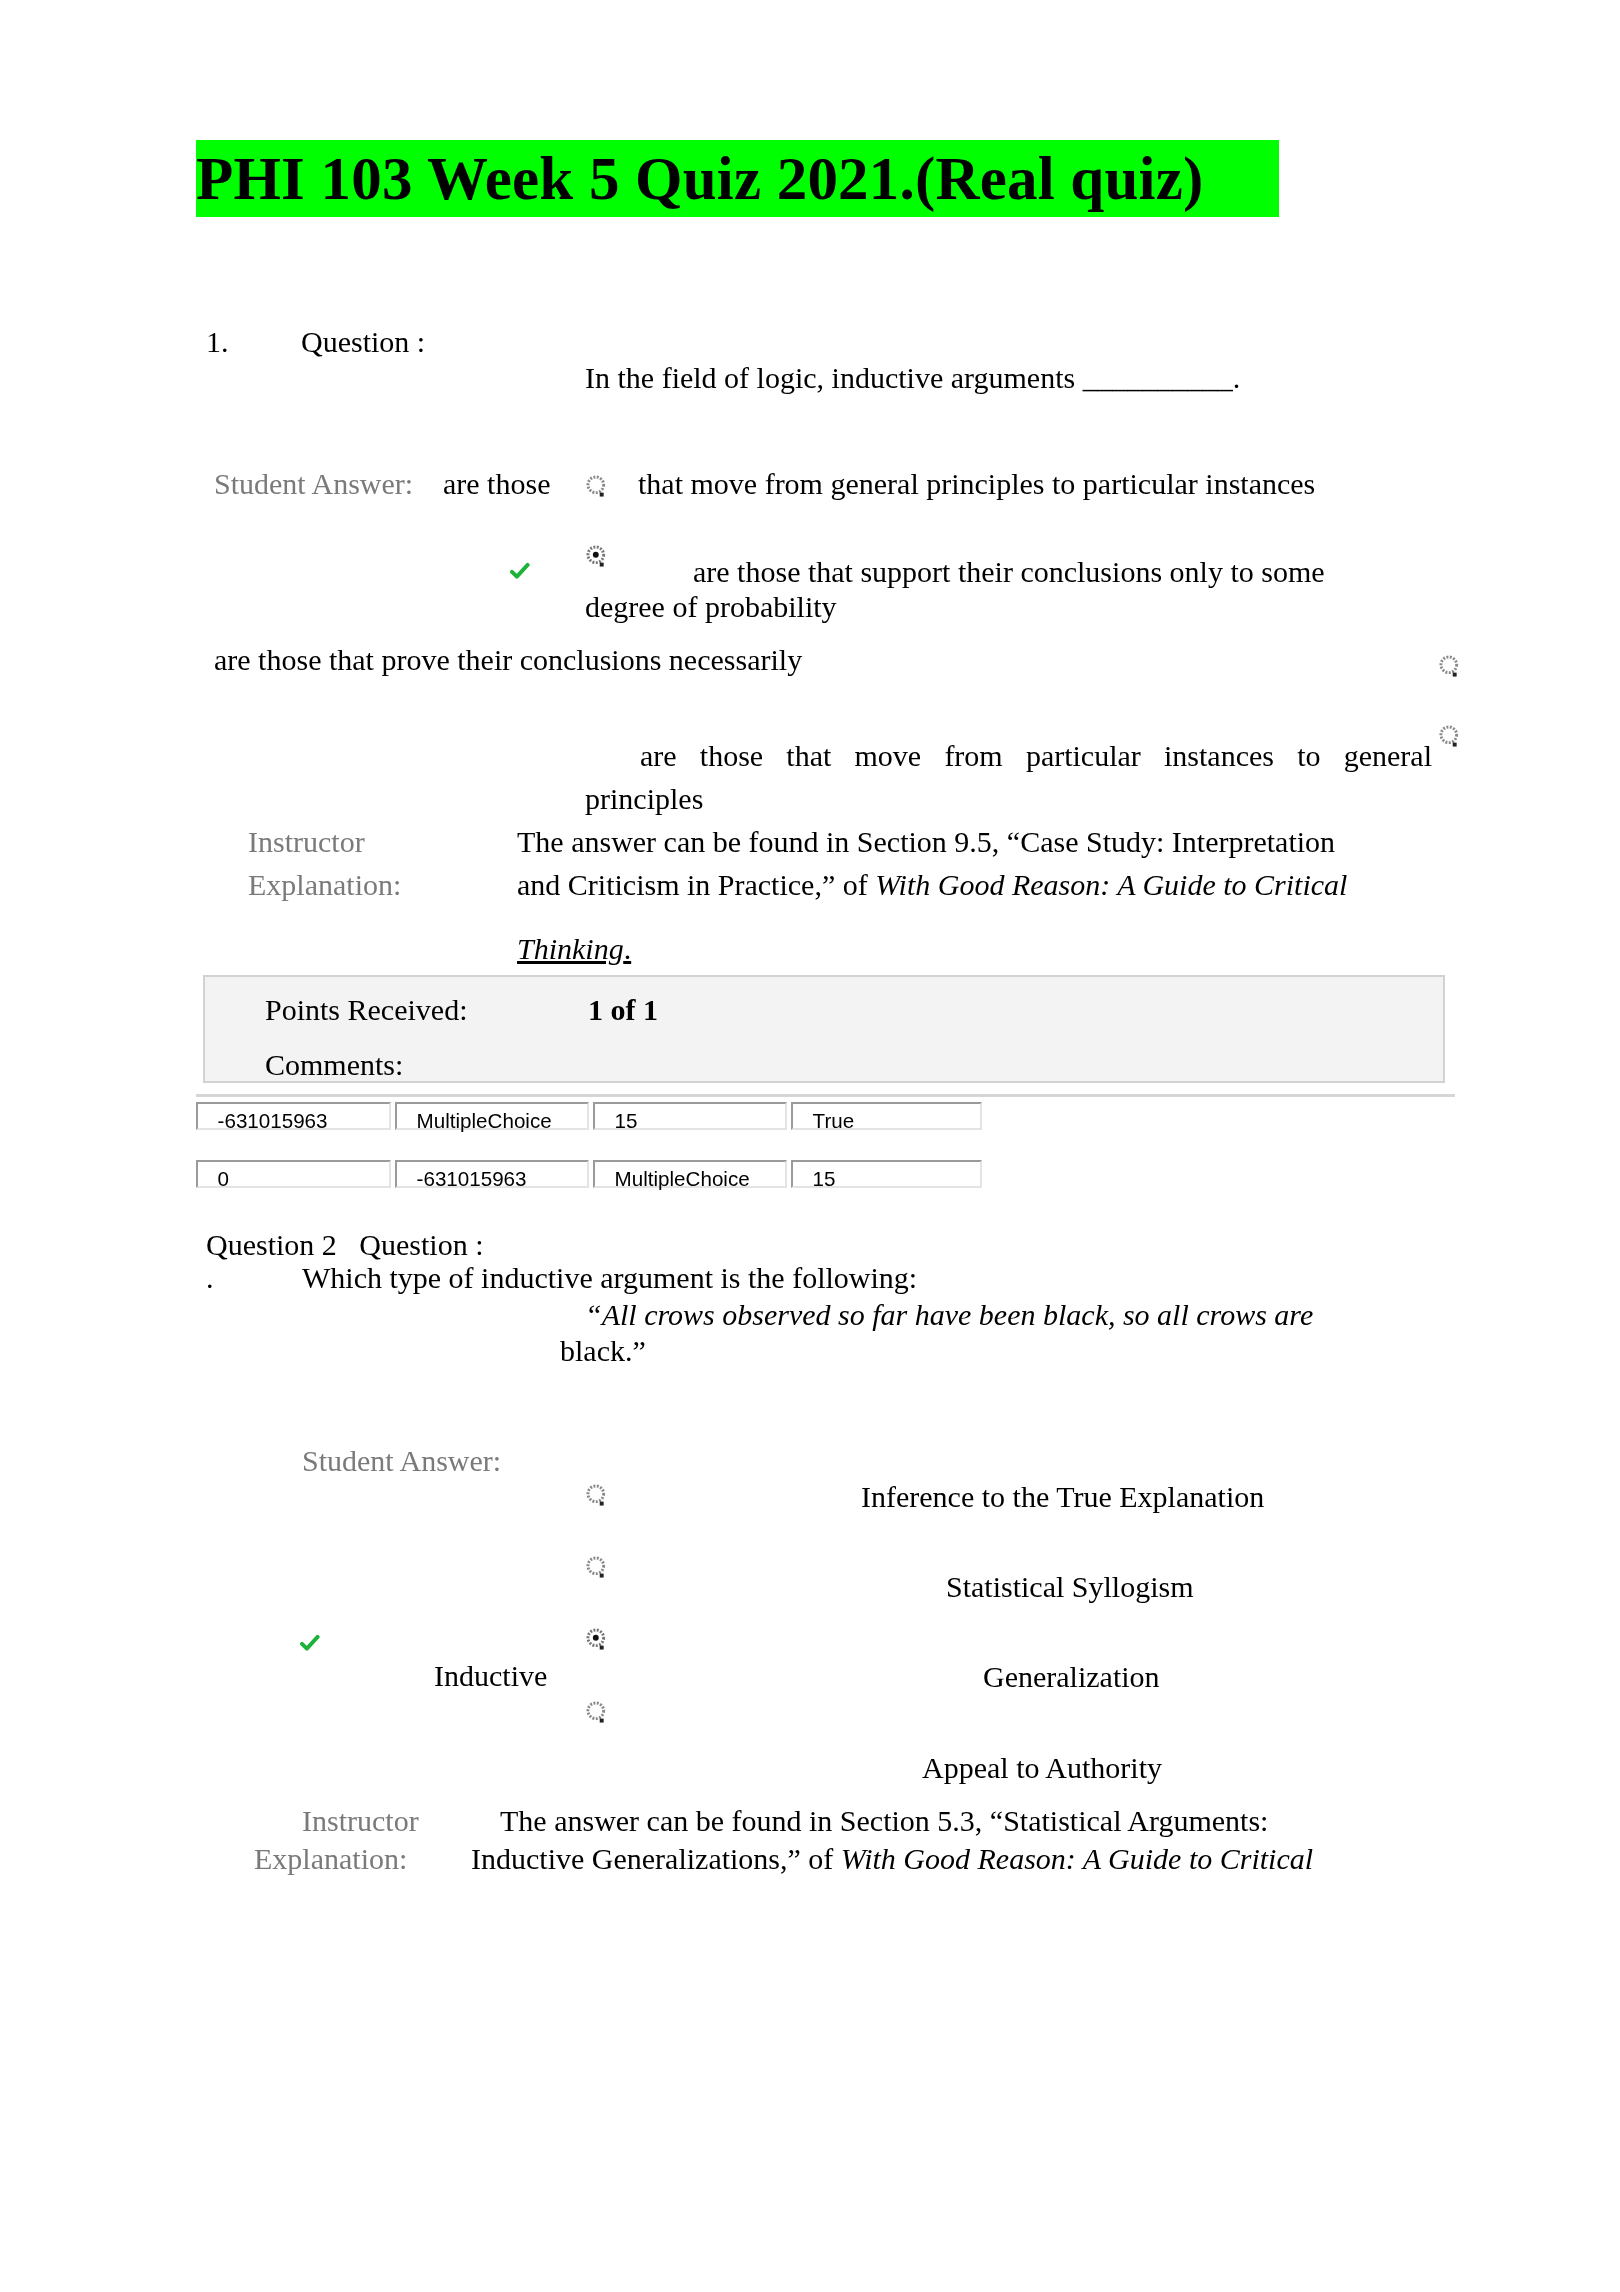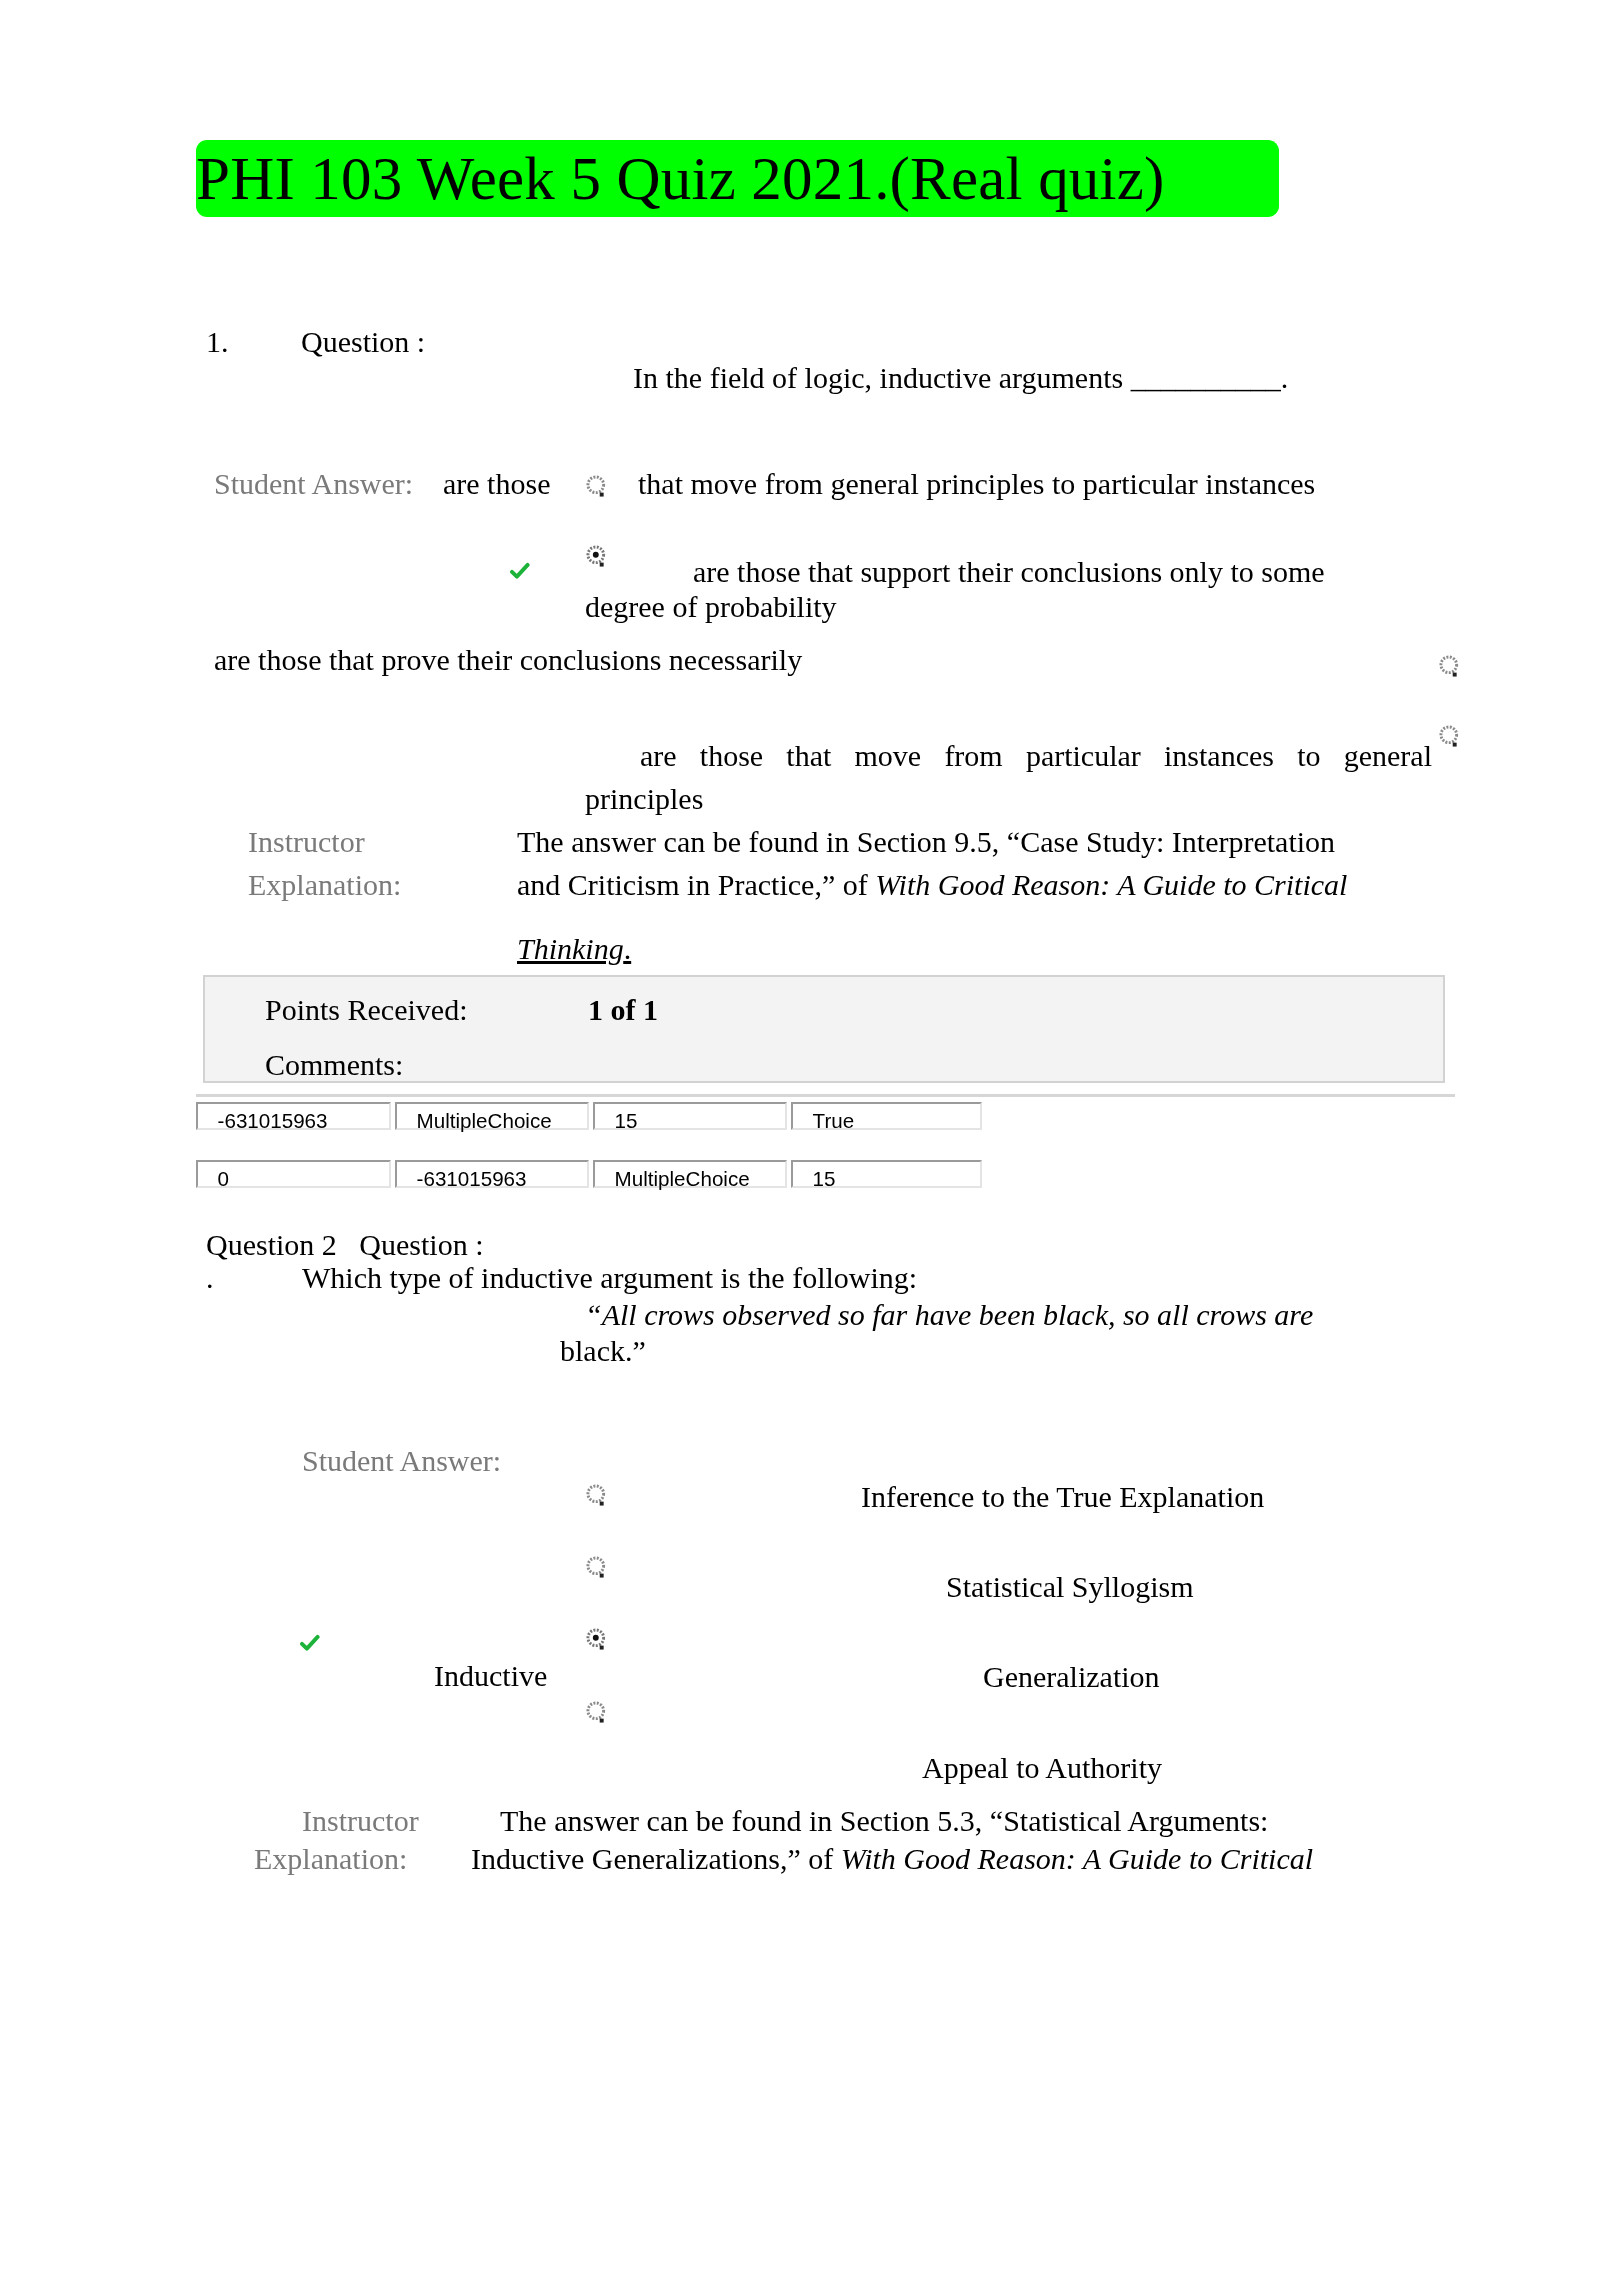--- a/index.html
+++ b/index.html
@@ -2,22 +2,22 @@
 <html><head>
 <meta charset="utf-8">
 <style>
   html, body { margin: 0; padding: 0; background: #ffffff; }
   body { width: 1620px; height: 2293px; position: relative; overflow: hidden;
          font-family: "Liberation Serif", "DejaVu Serif", serif; color: #000; }
   .abs { position: absolute; white-space: nowrap; }
   .t { font-size: 30px; line-height: 1; }
   .gray { color: #7a7a7a; }
   .title { position: absolute; left: 196px; top: 140px; width: 1083px; height: 77px;
-           background: #00ff00; font-weight: normal; font-size: 61px; line-height: 77px;
-           letter-spacing: 0.2px; white-space: nowrap; border-radius: 11px; }
+           background: #00ff00; font-weight: bold; font-size: 61px; line-height: 77px;
+           letter-spacing: 0.2px; white-space: nowrap; }
   .radio { position: absolute; width: 21.6px; height: 21.6px; }
   .radio svg { display: block; }
   .check { position: absolute; width: 19.6px; height: 17.6px; }
   .just { text-align: justify; text-align-last: justify; }
   .points-box { position: absolute; left: 203px; top: 975px; width: 1242px; height: 108px;
                 background: #f3f3f3; border: 2.9px solid #d2d2d2; box-sizing: border-box; }
   .under-line { position: absolute; left: 196px; top: 1094px; width: 1259px; height: 2.9px; background: #d6d6d6; }
   .cell { position: absolute; height: 28px; box-sizing: border-box; background: #fff;
           border-top: 2.9px solid #9a9a9a; border-left: 2.9px solid #9a9a9a;
           border-right: 2px solid #e4e4e4; border-bottom: 2px solid #e4e4e4;
@@ -26,21 +26,21 @@
   i { font-style: italic; }
 </style>
 </head>
 <body>
 
 <div class="title">PHI 103 Week 5 Quiz 2021.(Real quiz)</div>
 
 <div>
   <div class="abs t" style="left:206px;top:327px;">1.</div>
   <div class="abs t" style="left:301px;top:327px;">Question :</div>
-  <div class="abs t" style="left:585px;top:363px;margin-left:48px;">In the field of logic, inductive arguments __________.</div>
+  <div class="abs t" style="left:585px;top:363px;">In the field of logic, inductive arguments __________.</div>
 
   <div class="abs t gray" style="left:214px;top:469px;">Student Answer:</div>
   <div class="abs t" style="left:443px;top:469px;">are those</div>
 
   <div class="radio" style="left:585px;top:474px;">
     <svg width="21.6" height="25.5" viewBox="0 0 22 26">
         <circle cx="11" cy="11" r="8" fill="none" stroke="#8a8a8a" stroke-width="3" stroke-dasharray="2 1.5"></circle>
         <rect x="15" y="19" width="4" height="4" fill="#222"></rect>
       </svg>
   </div>

